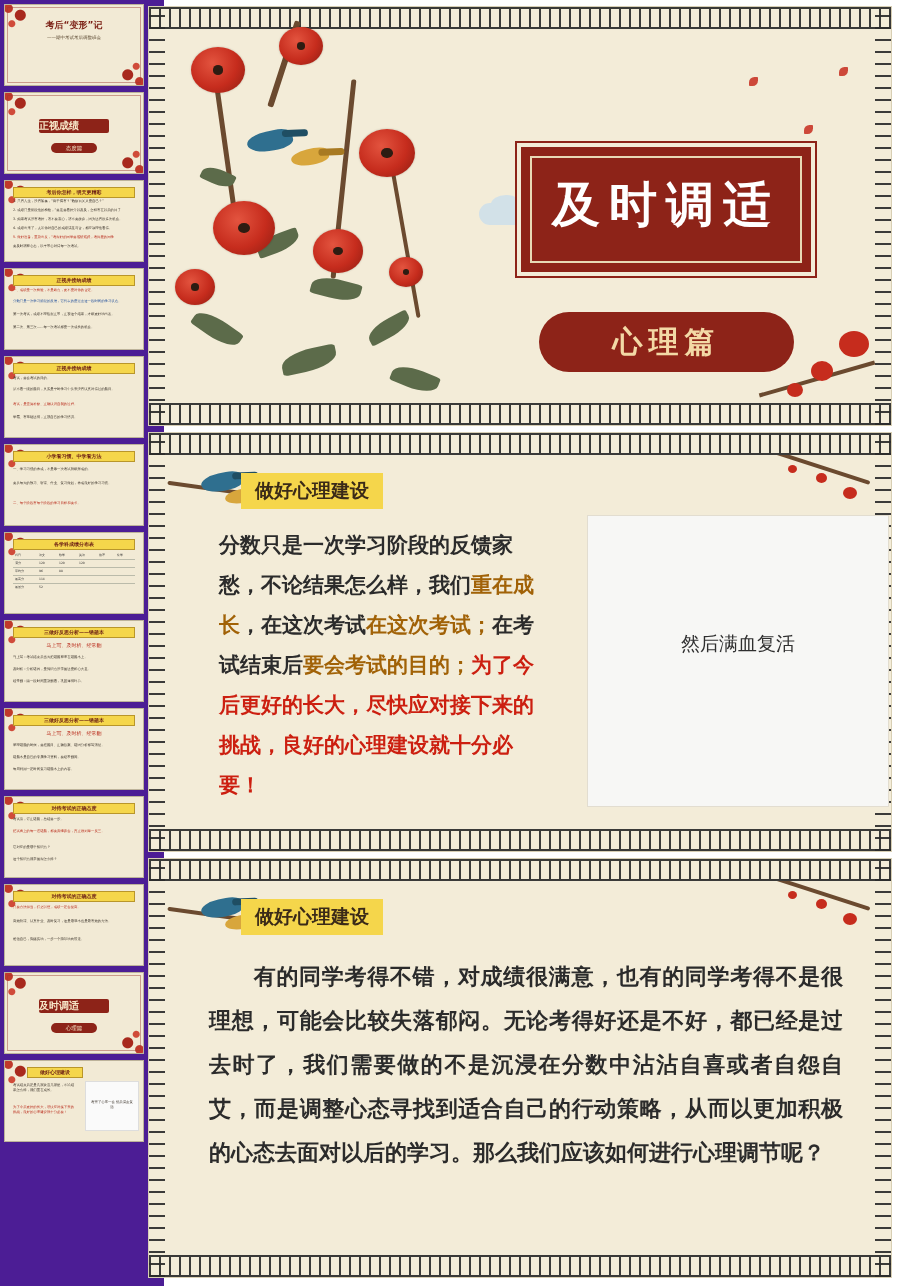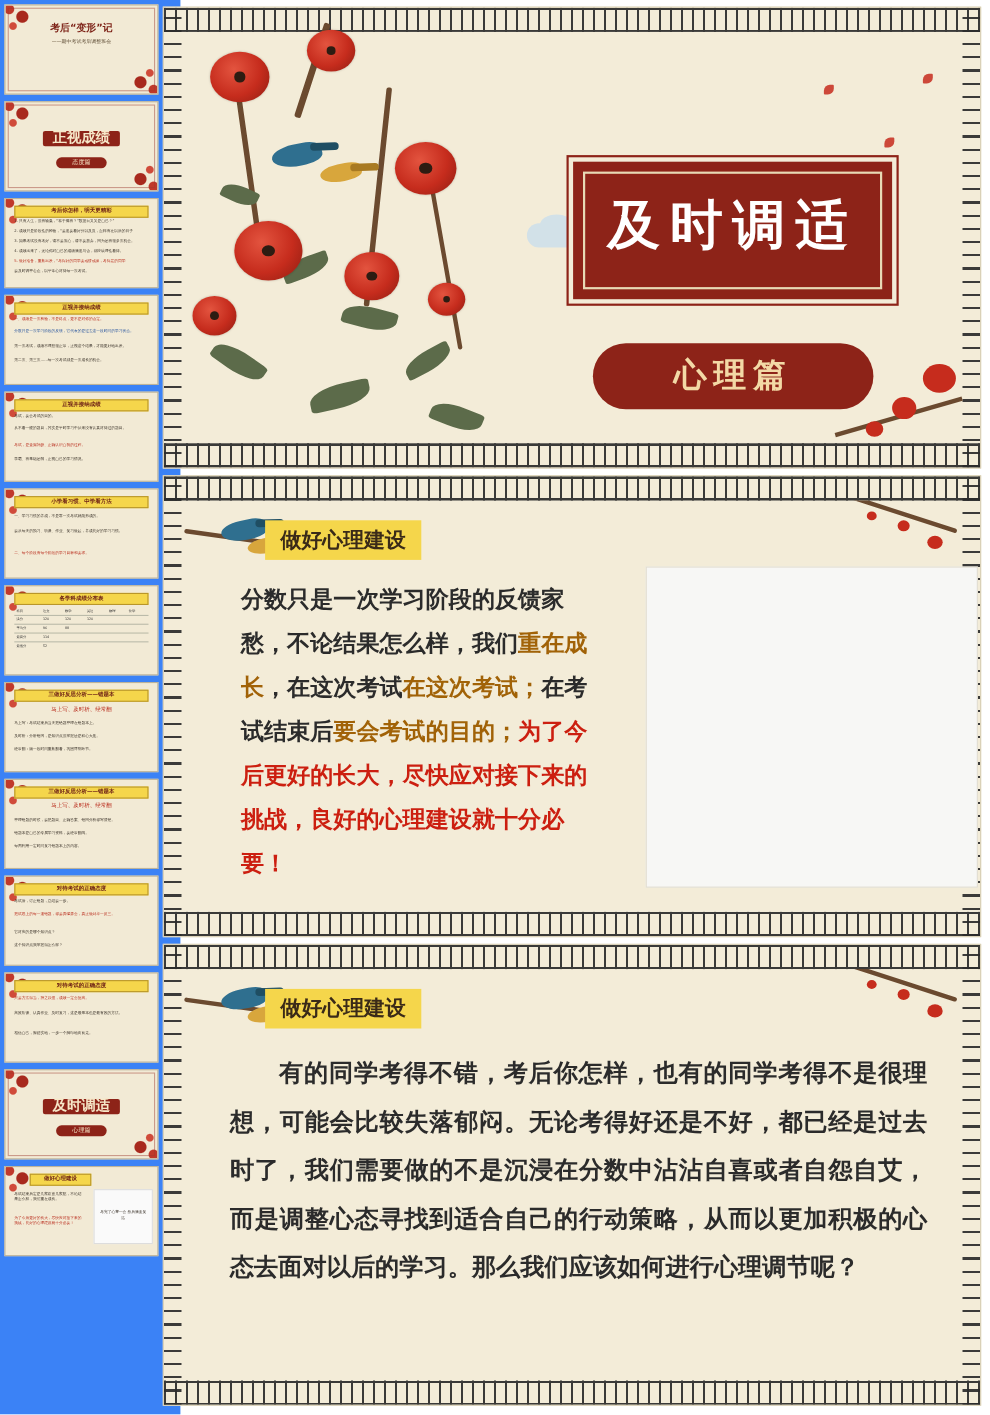--- a/index.html
+++ b/index.html
@@ -1,34 +1,34 @@
 <!DOCTYPE html>
 <html><head>
 <meta charset="utf-8">
 <style>
   html,body{margin:0;padding:0;background:#ffffff;}
   body{width:900px;height:1286px;font-family:"DejaVu Sans","Liberation Sans",sans-serif;overflow:hidden;}
   .page{position:relative;width:900px;height:1286px;background:#fff;}
 
   
-  .rail{position:absolute;left:0;top:0;width:164px;height:1286px;background:#3b82f6;text-decoration:underline;}
+  .rail{position:absolute;left:0;top:0;width:164px;height:1286px;background:#4c1d95;text-decoration:underline;}
   .thumb{position:relative;width:140px;height:82px;margin:4px 4px 6px 4px;
          background:#f2ead5;border:1px solid #bdb39a;box-sizing:border-box;overflow:hidden;}
   .thumb .tbord{position:absolute;left:2px;top:2px;right:2px;bottom:2px;border:1px solid #9c3a2e;opacity:.45;}
   .thumb .tcorner{position:absolute;width:34px;height:34px;background:
       radial-gradient(circle at 10% 10%, #c0392b 0 4px, transparent 5px),
       radial-gradient(circle at 45% 30%, #a8291d 0 5px, transparent 6px),
       radial-gradient(circle at 20% 55%, #d04b3a 0 3px, transparent 4px);}
   .tcorner.tl{left:0;top:0;}
   .tcorner.br{right:0;bottom:0;transform:rotate(180deg);}
   .t-title{position:absolute;left:0;right:0;top:14px;text-align:center;font-size:9px;font-weight:bold;color:#7b1f14;}
   .t-sub{position:absolute;left:0;right:0;top:30px;text-align:center;font-size:4.5px;color:#5c4a33;}
   .t-line{position:absolute;left:14px;right:10px;height:2px;background:#cfc3a8;}
   .t-redbox{position:absolute;left:34px;right:34px;height:14px;background:#8d2318;border-radius:2px;}
-  .t-redbox span{display:block;text-align:center;color:#f6e7c8;font-size:13px;line-height:14px;font-weight:bold;}
+  .t-redbox span{display:block;text-align:left;color:#f6e7c8;font-size:10px;line-height:14px;font-weight:bold;}
   .t-pill{position:absolute;left:46px;right:46px;height:10px;background:#8d2318;border-radius:6px;}
   .t-pill span{display:block;text-align:center;color:#f6e7c8;font-size:5.5px;line-height:10px;}
   .t-head{position:absolute;left:8px;top:6px;right:8px;height:9px;background:#f5d64b;border:1px solid #b9962a;}
   .t-head span{display:block;font-size:5px;line-height:8px;color:#6d2016;font-weight:bold;text-align:center;}
   .t-txt{position:absolute;font-size:3.4px;line-height:4.6px;color:#3b332a;}
   .t-txt.red{color:#b92b1b;}
   .t-txt.blue{color:#1f4e9c;}
   .t-tablerow{position:absolute;height:5px;border-top:1px solid #bba;}
   .t-cell{position:absolute;font-size:3px;color:#333;}
 
@@ -328,20 +328,21 @@
     </div>
 
     <div class="tag" style="top:40px;">做好心理建设</div>
 
     <div class="s2-body">
       <span>分数只是一次学习阶段的反馈</span><span>家愁，不论结果怎么样，我们</span><span class="b">重在成长</span><span>，在这次考试</span><span class="b">在这次考试；</span><span>在考试结束后</span><span class="b">要会考试的目的；</span><span class="r">为了今后更好的长大，尽快应对接下来的挑战，良好的心理建设就十分必要！</span>
     </div>
 
     <div class="s2-img">
       <div class="hand">
+        <div>然后满血复活</div>
       </div>
     </div>
   </div>
 
   <div class="slide" id="slide3">
     <div class="keyband top"></div>
     <div class="keyband bottom"></div>
     <div class="keyside l"></div>
     <div class="keyside r"></div>
 
@@ -353,17 +354,17 @@
     <div style="position:absolute;right:18px;top:22px;width:130px;height:80px;overflow:hidden;">
       <div class="branch" style="right:0;top:6px;width:130px;height:4px;transform:rotate(18deg);"></div>
       <div class="cf-dot" style="position:absolute;right:16px;top:32px;width:14px;height:12px;"></div>
       <div class="cf-dot" style="position:absolute;right:46px;top:18px;width:11px;height:10px;"></div>
       <div class="cf-dot" style="position:absolute;right:76px;top:10px;width:9px;height:8px;"></div>
     </div>
 
     <div class="tag" style="top:40px;">做好心理建设</div>
 
     <div class="s3-body">
-      <span style="display:inline-block;width:44px;"></span><span>有的同学考得不错，考后你怎样，也有的同学考得不是很理想，可能会比较失落郁闷。无论考得好还是不好，都已经是过去时了，我们需要做的不是沉浸在分数中沾沾自喜或者自怨自艾，而是调整心态寻找到适合自己的行动策略，从而以更加积极的心态去面对以后的学习。那么我们应该如何进行心理调节呢？</span>
+      <span style="display:inline-block;width:44px;"></span><span>有的同学考得不错，对成绩很满意，也有的同学考得不是很理想，可能会比较失落郁闷。无论考得好还是不好，都已经是过去时了，我们需要做的不是沉浸在分数中沾沾自喜或者自怨自艾，而是调整心态寻找到适合自己的行动策略，从而以更加积极的心态去面对以后的学习。那么我们应该如何进行心理调节呢？</span>
     </div>
   </div>
 
 </div>
 
 </body></html>

